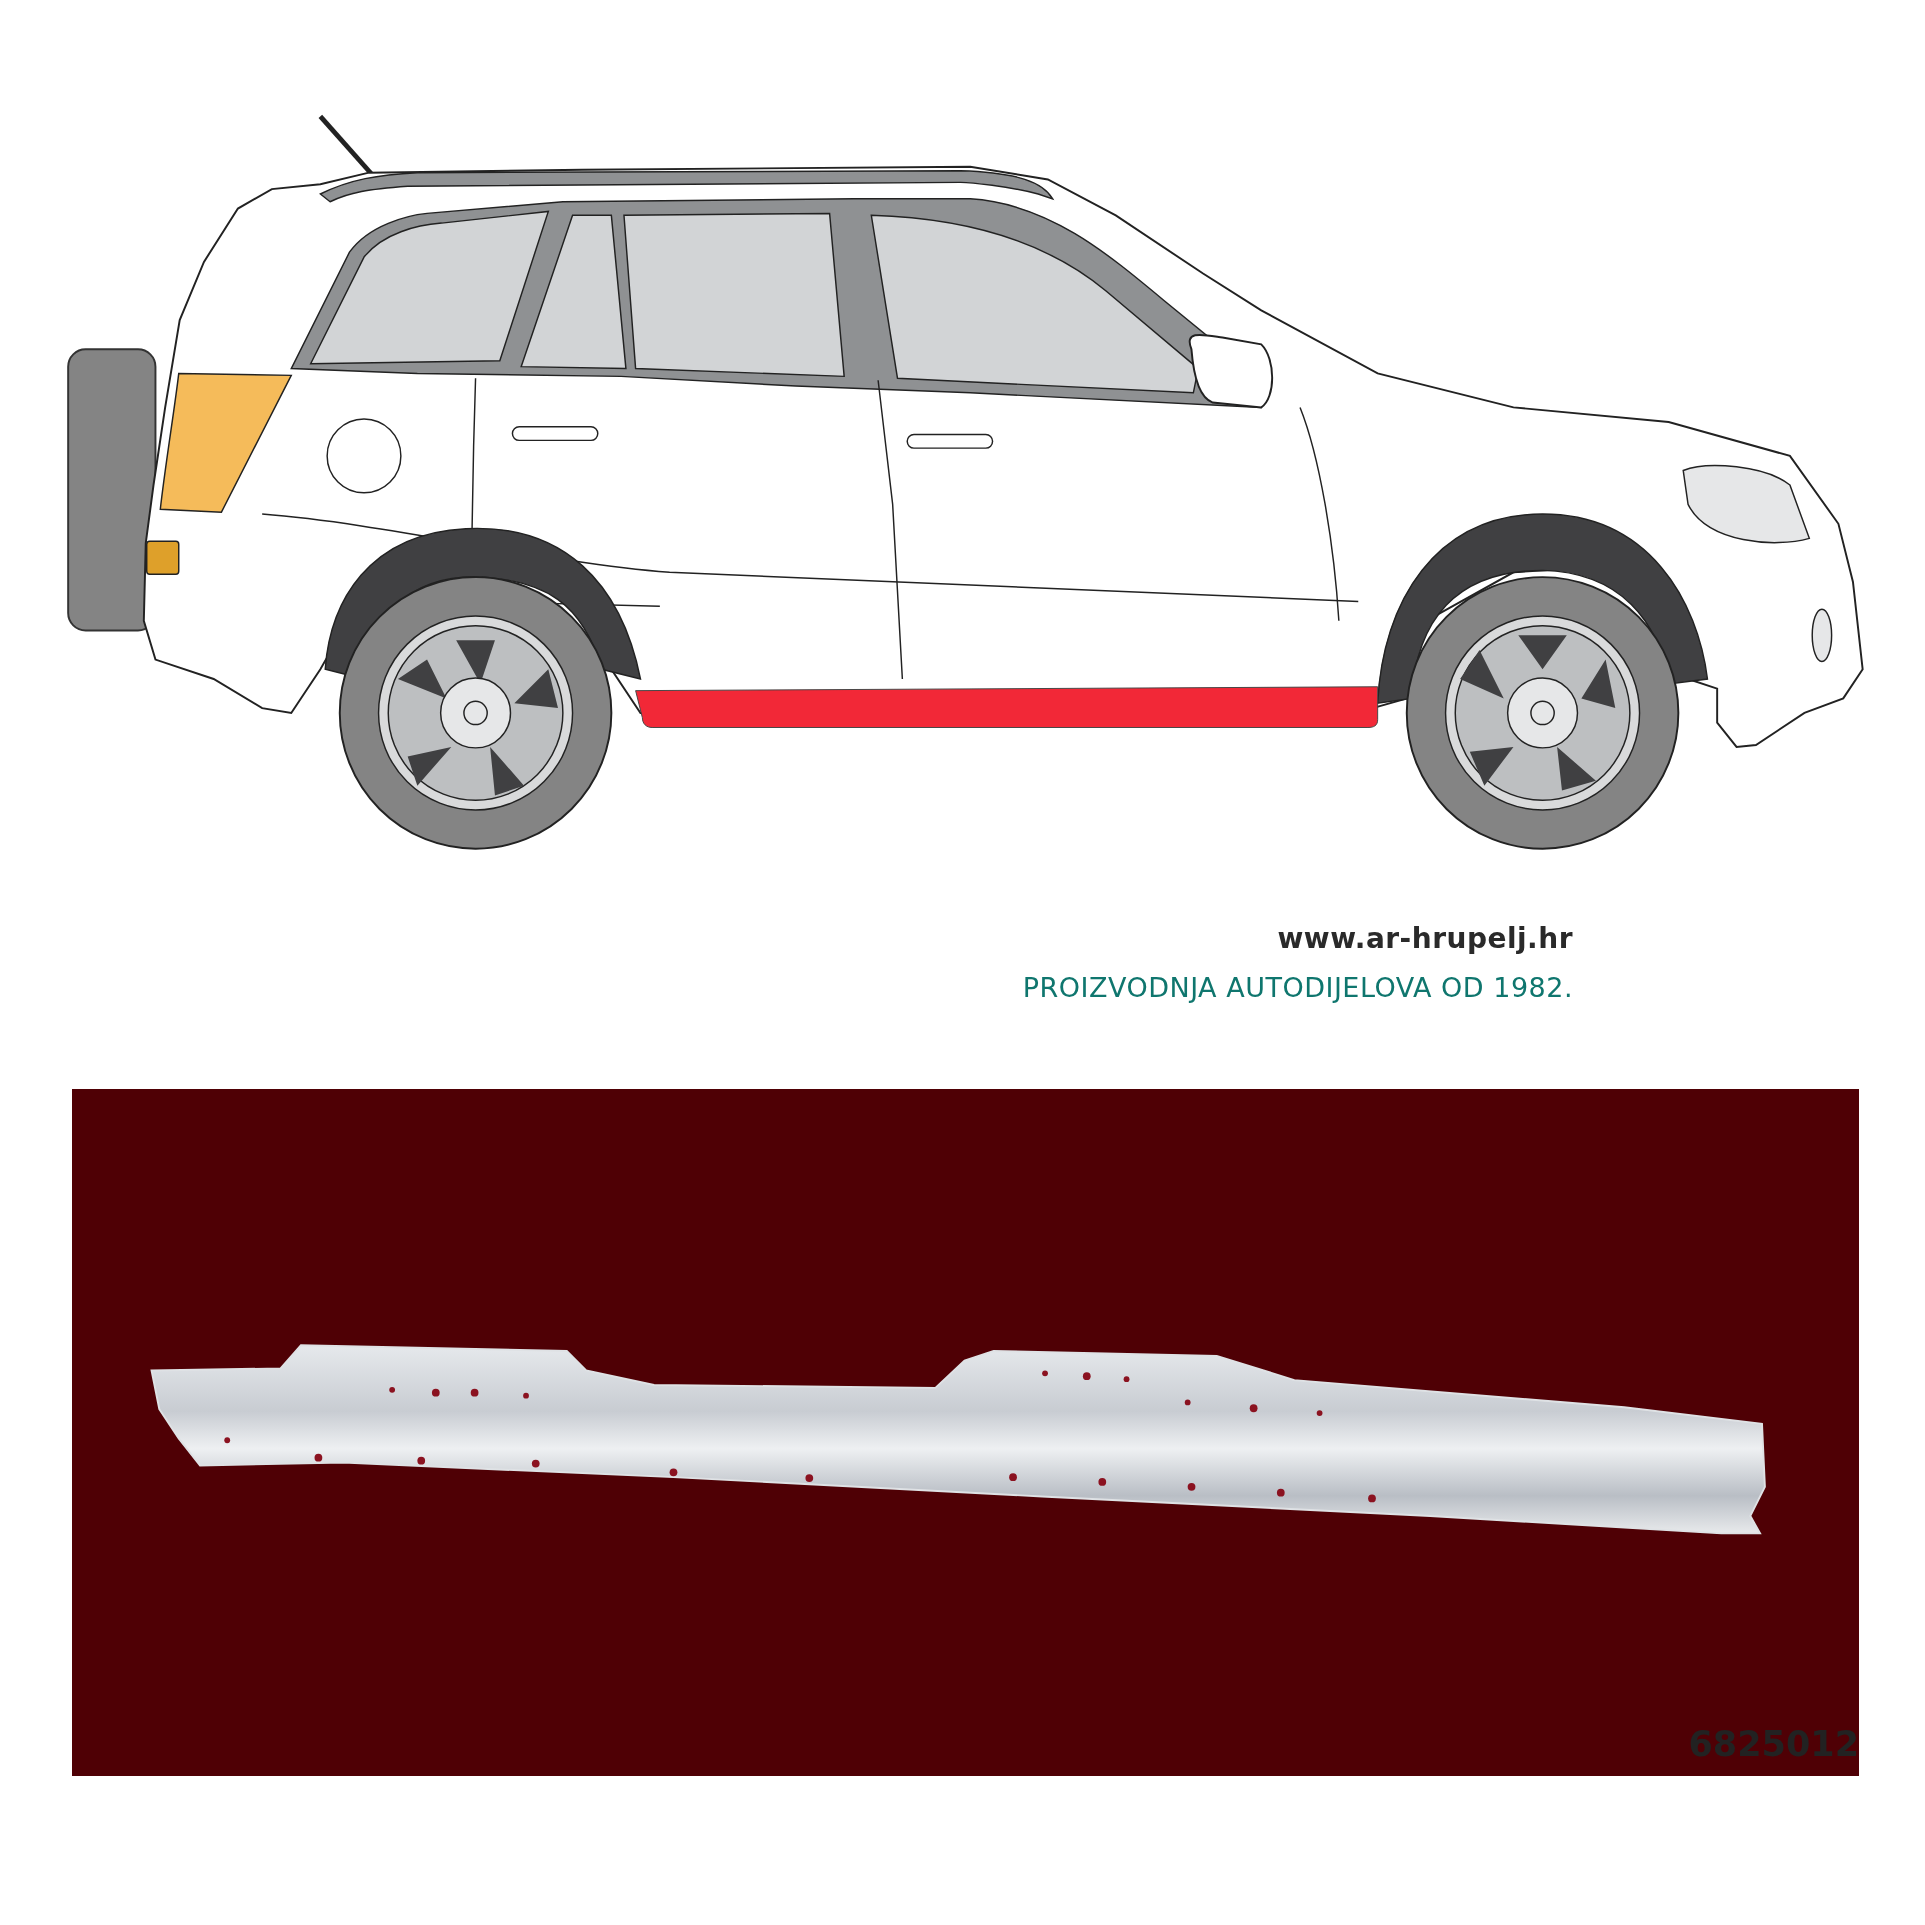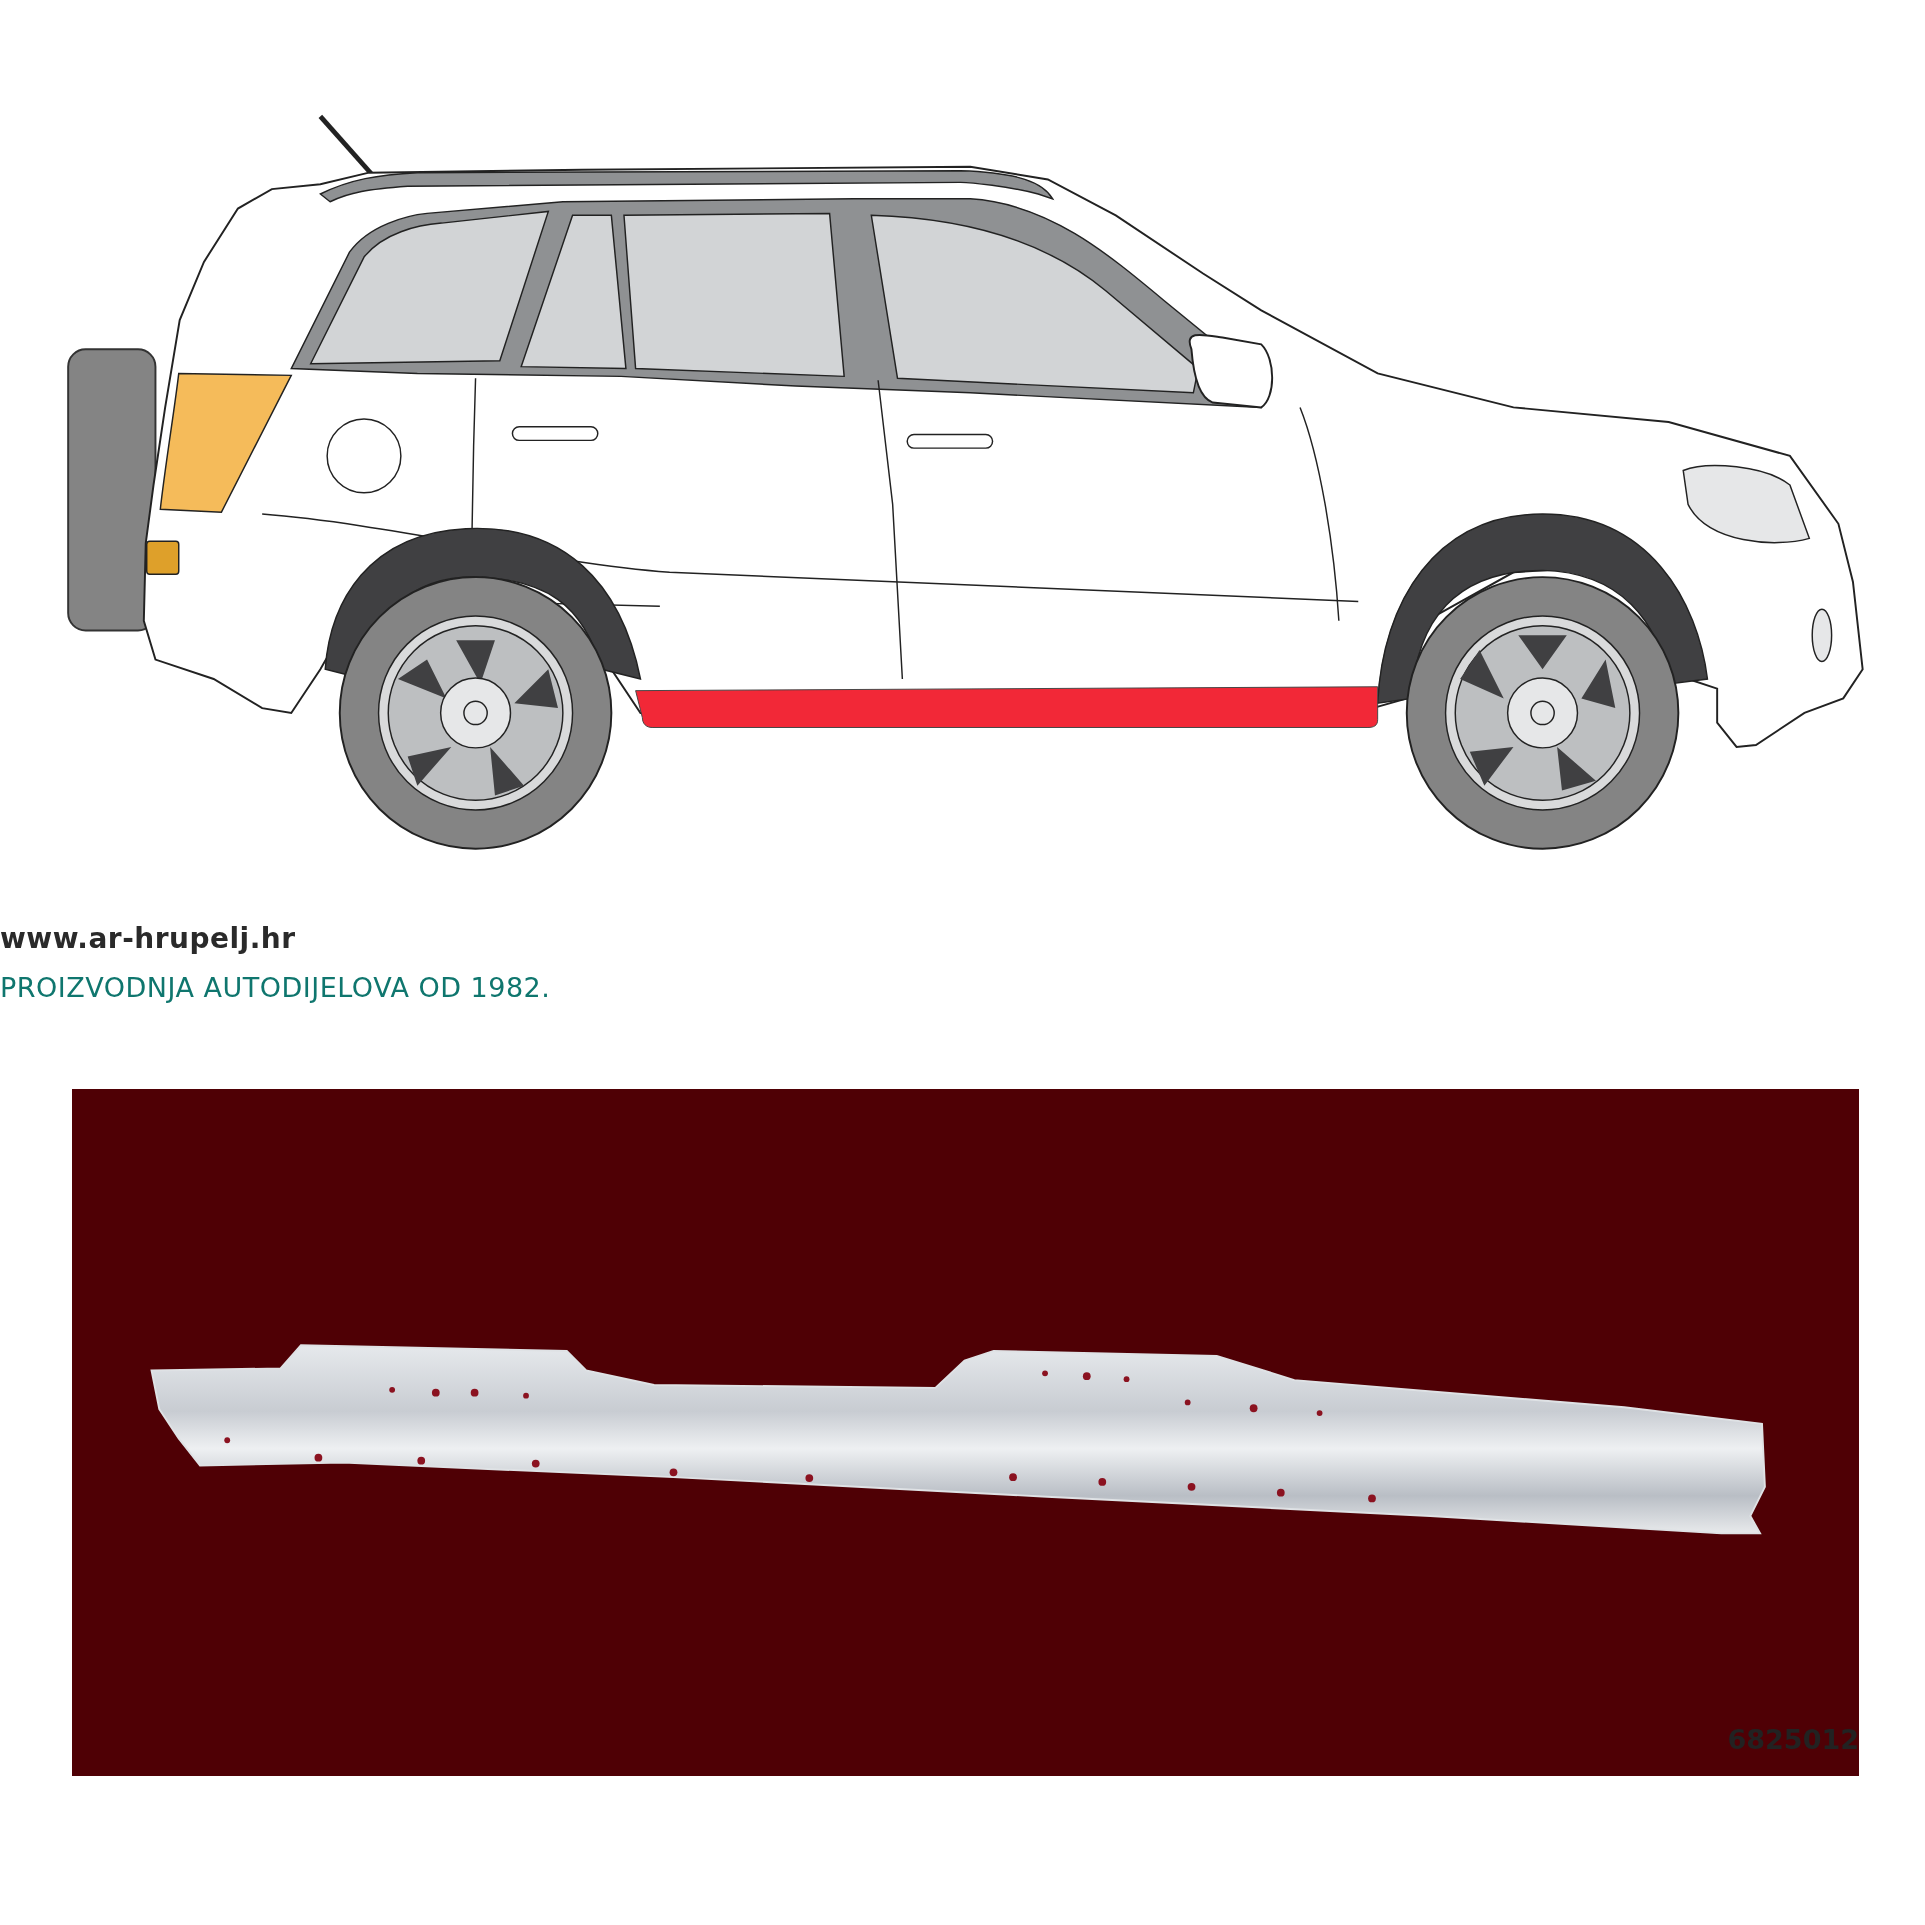--- a/index.html
+++ b/index.html
@@ -1,24 +1,24 @@
 <!DOCTYPE html>
 <html><head>
 <meta charset="utf-8">
 <style>
   html,body{margin:0;padding:0;background:#ffffff;}
   body{width:1925px;height:1925px;position:relative;overflow:hidden;font-family:"DejaVu Sans","Liberation Sans",sans-serif;}
   .car-diagram{position:absolute;left:0;top:0;width:1925px;height:873px;}
   .car-diagram svg{width:1925px;height:873px;display:block;}
-  .brand{position:absolute;left:0;width:1573px;text-align:left;color:#2a2a2a;}
+  .brand{position:absolute;left:0;width:1573px;text-align:right;color:#2a2a2a;}
   .brand-url{top:922px;font-size:28px;font-weight:bold;letter-spacing:0.5px;}
   .brand-tagline{top:972px;font-size:27px;font-weight:normal;letter-spacing:0.5px;color:#0f766e;font-family:"DejaVu Sans",sans-serif;}
   .photo-panel{position:absolute;left:72px;top:1089px;width:1787px;height:687px;background:#4f0005;}
   .photo-panel svg{width:1787px;height:687px;display:block;}
-  .part-number{position:absolute;right:66px;top:1724px;font-size:27px;font-weight:bold;color:#222;}
+  .part-number{position:absolute;right:66px;top:1724px;font-size:35px;font-weight:bold;color:#222;}
 </style>
 </head>
 <body>
 
 <div class="car-diagram">
   <svg viewBox="0 0 1984 900" xmlns="http://www.w3.org/2000/svg">
 
     <line x1="330" y1="120" x2="386" y2="183" stroke="#222" stroke-width="5"></line>
 
     <rect x="70" y="360" width="90" height="290" rx="18" fill="#848484" stroke="#333" stroke-width="2"></rect>

